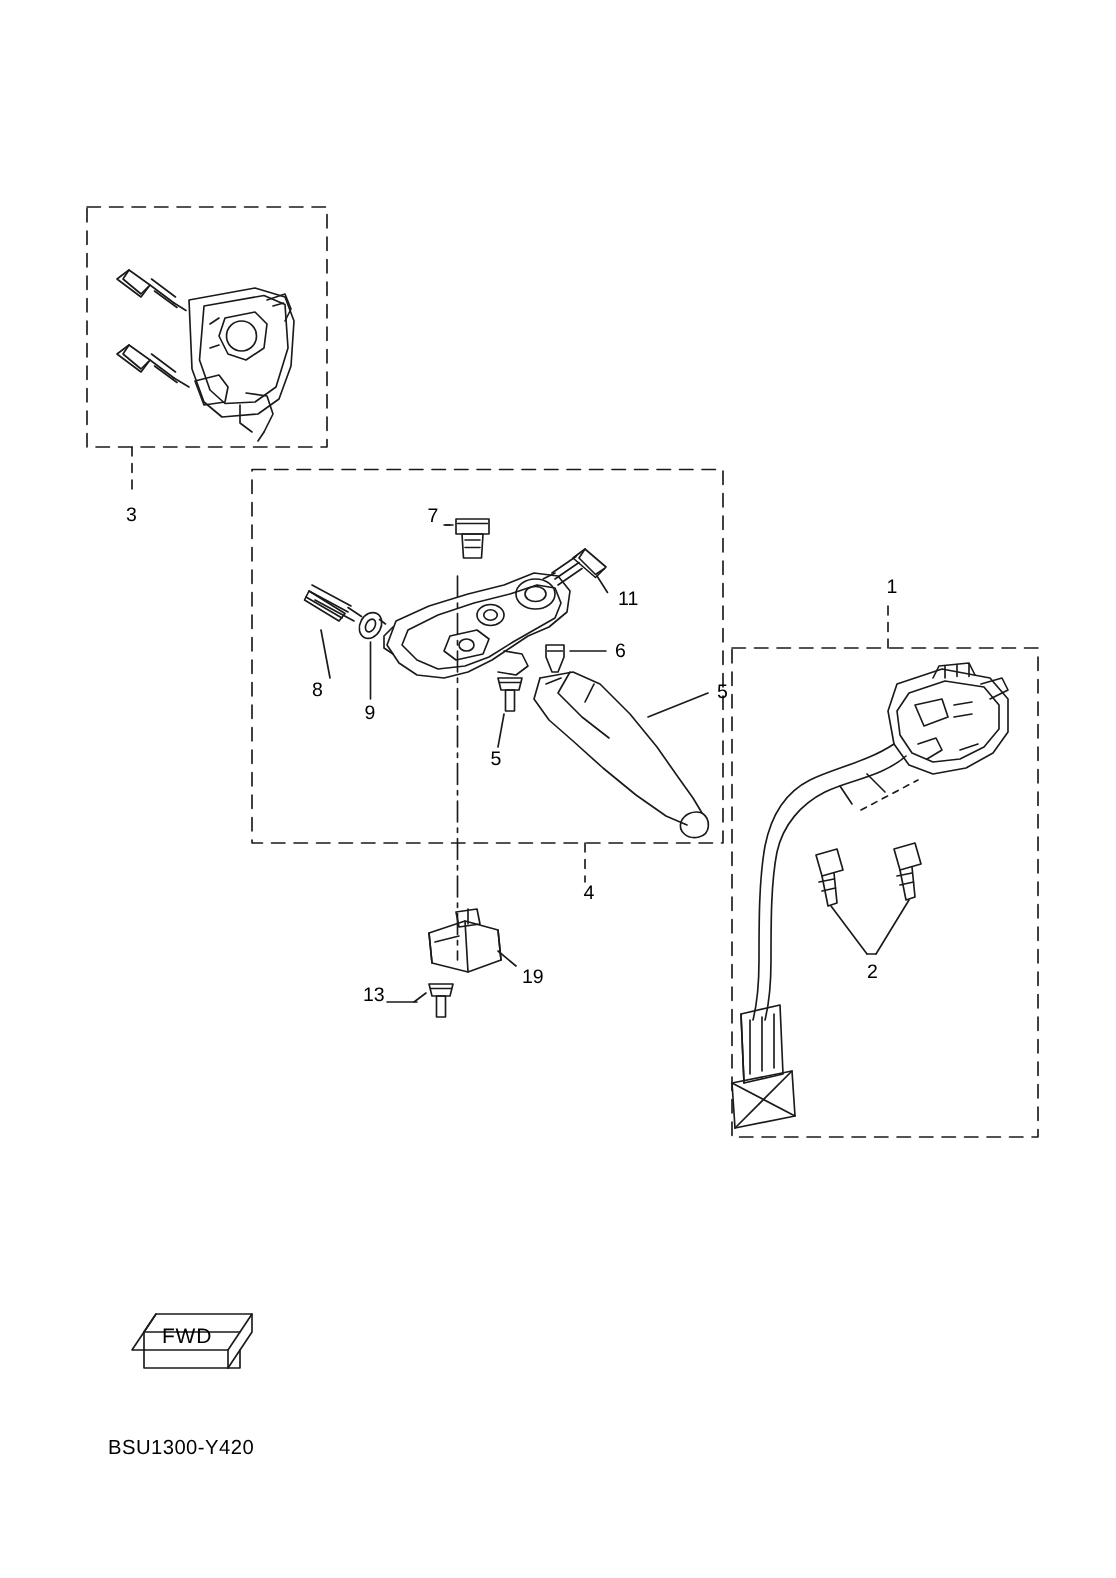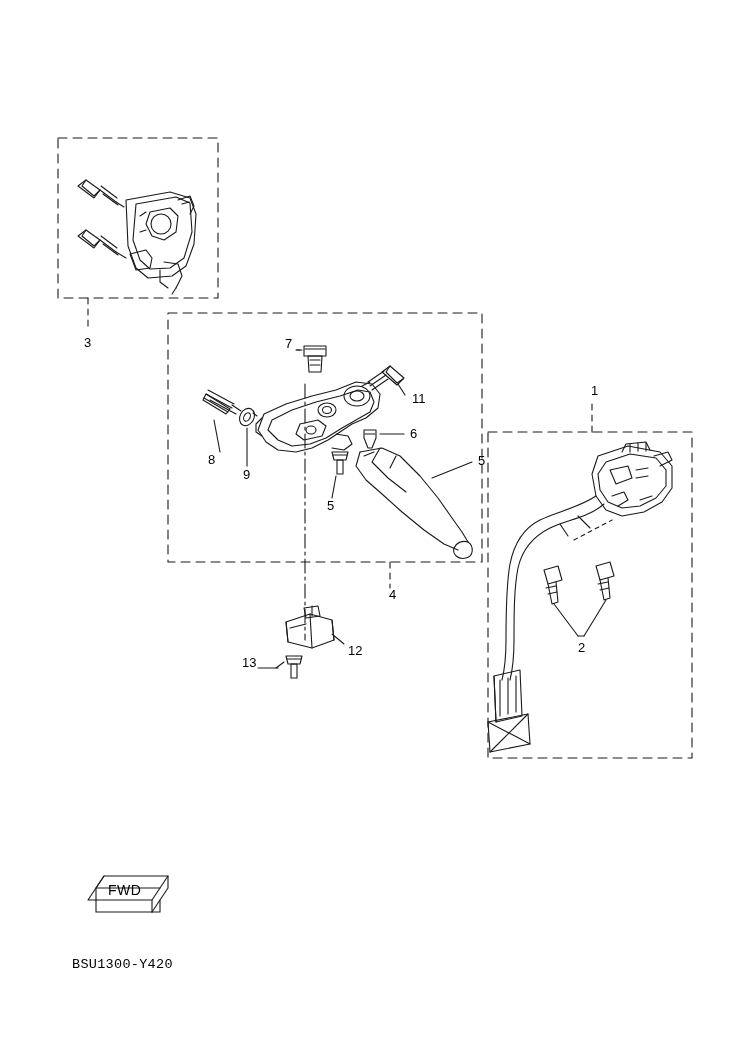--- a/index.html
+++ b/index.html
@@ -32,21 +32,21 @@
     font-family: "Liberation Sans", sans-serif;
     font-size: 13px;
     color: #000;
     line-height: 1;
     white-space: nowrap;
   }
   .partcode {
     position: absolute;
     left: 72px;
     top: 957px;
-    font-family: Liberation Mono, monospace;
+    font-family: Liberation Sans, sans-serif;
     font-size: 13.5px;
     letter-spacing: 0.3px;
     color: #000;
   }
   .fwdlabel {
     position: absolute;
     left: 108px;
     top: 882px;
     font-family: "Liberation Sans", sans-serif;
     font-size: 14px;
@@ -270,20 +270,20 @@
   <div class="calloutNum" style="left:578px; top:641px;">2</div>
   <div class="calloutNum" style="left:84px;  top:336px;">3</div>
   <div class="calloutNum" style="left:389px; top:588px;">4</div>
   <div class="calloutNum" style="left:478px; top:454px;">5</div>
   <div class="calloutNum" style="left:410px; top:427px;">6</div>
   <div class="calloutNum" style="left:285px; top:337px;">7</div>
   <div class="calloutNum" style="left:208px; top:453px;">8</div>
   <div class="calloutNum" style="left:243px; top:468px;">9</div>
   <div class="calloutNum" style="left:412px; top:392px;">11</div>
   <div class="calloutNum" style="left:327px; top:499px;">5</div>
-  <div class="calloutNum" style="left:348px; top:644px;">12</div>
+  <div class="calloutNum" style="left:348px; top:644px;">19</div>
   <div class="calloutNum" style="left:242px; top:656px;">13</div>
 
   <div class="fwdlabel">FWD</div>
 
   <div class="partcode">BSU1300-Y420</div>
 
 </div>
 
 </body></html>

